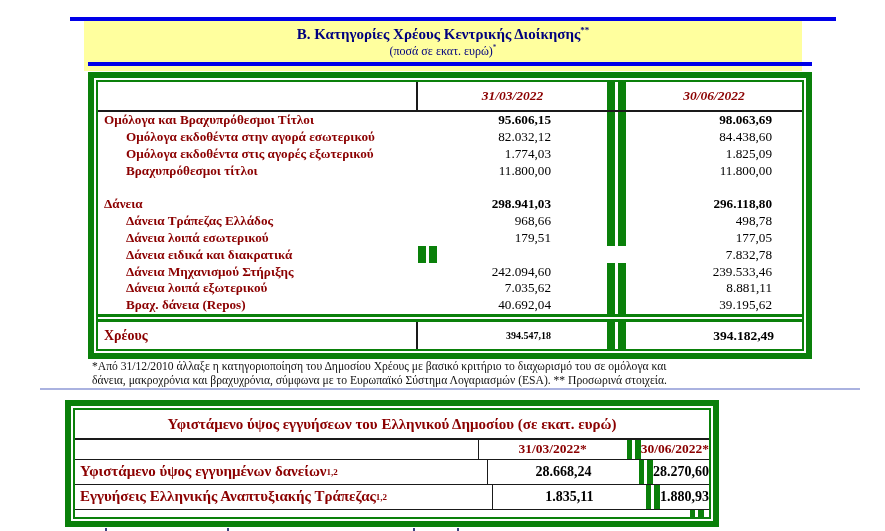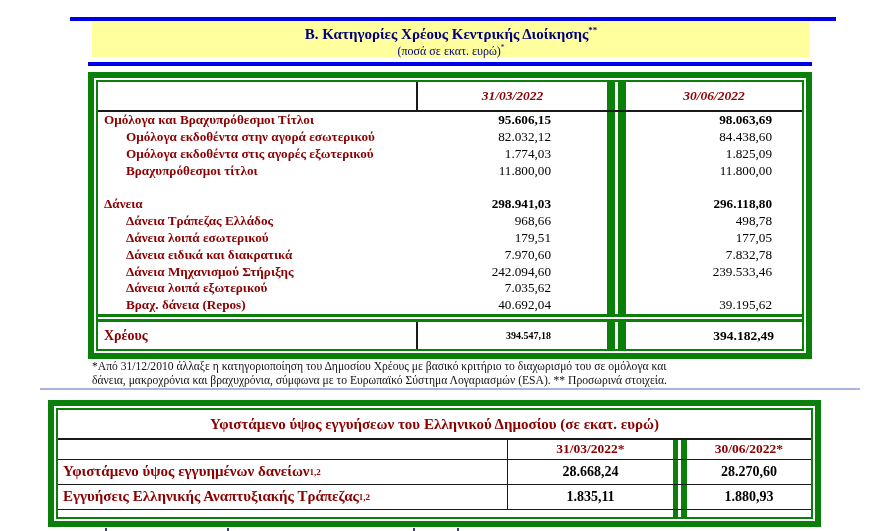--- a/index.html
+++ b/index.html
@@ -7,21 +7,21 @@
   #canvas {
     position: relative; width: 885px; height: 531px;
     background: #ffffff; overflow: hidden;
     font-family: "Liberation Serif", "DejaVu Serif", serif;
     color: #000;
   }
   sup { font-size: 0.6em; vertical-align: super; line-height: 0; }
 
   
   .blue-line-top { position: absolute; left: 70px; top: 17px; width: 766px; height: 4px; background: var(--blue); }
-  .banner { position: absolute; left: 92px; top: 21px; width: 718px; height: 36px;
+  .banner { position: absolute; left: 84px; top: 21px; width: 718px; height: 50px;
             background: var(--yellow); text-align: center; color: var(--navy); }
   .blue-line-bottom { position: absolute; left: 88px; top: 62px; width: 724px; height: 4px; background: var(--blue); }
   .banner-title { margin-top: 5px; font-size: 15px; font-weight: bold; line-height: 17px; }
   .banner-sub { font-size: 12px; line-height: 15px; margin-top: 1px; }
 
   
   .frame { position: absolute; background: #fff; border: 6px solid var(--green); }
   .frame-inner { position: absolute; top: 2px; left: 2px; right: 2px; bottom: 2px;
                  border: 2px solid var(--green); display: flex; flex-direction: column; overflow: hidden; }
 
@@ -49,21 +49,21 @@
                    color: var(--red); font-weight: bold; border-right: 2px solid #1a1a1a; }
   .t1-total .v1 { width: 189px; text-align: right; padding-right: 56px; font-weight: bold; font-size: 10px; }
   .t1-total .v2 { flex: 1; text-align: right; padding-right: 28px; font-weight: bold; font-size: 13.5px; }
 
   
   .fn { position: absolute; left: 92px; top: 360px; width: 640px; font-size: 11.6px; line-height: 13.8px; color: #111; }
 
   .blue-hr { position: absolute; left: 40px; top: 388px; width: 820px; height: 2px; background: #aab2e0; }
 
   
-  #table2 { left: 48px; top: 400px; width: 773px; height: 127px; }
+  #table2 { left: 65px; top: 400px; width: 654px; height: 127px; }
   .t2-title { flex: 0 0 auto; height: 30px; border-bottom: 2px solid #1a1a1a; display: flex; align-items: center;
               justify-content: center; color: var(--red); font-weight: bold; font-size: 15px; }
   .t2-header { flex: 0 0 auto; height: 19.5px; display: flex; align-items: center; border-bottom: 1.5px solid #1a1a1a; }
   .t2-header .t2l { width: 450px; height: 100%; border-right: 1.5px solid #1a1a1a; }
   .t2-header .t2c1 { width: 165px; text-align: center; font-weight: bold; color: var(--red); font-size: 13.5px; }
   .t2-header .t2c2 { flex: 1; text-align: center; font-weight: bold; color: var(--red); font-size: 13.5px; }
   .t2-row { flex: 0 0 auto; height: 25px; display: flex; align-items: center; border-bottom: 1.5px solid #1a1a1a; }
   .t2-row .t2lbl { width: 450px; height: 100%; display: flex; align-items: center; padding-left: 5px;
                    color: var(--red); font-weight: bold; font-size: 15px; border-right: 1.5px solid #1a1a1a;
                    white-space: nowrap; overflow: hidden; }
@@ -140,34 +140,34 @@
             <div class="v2">498,78</div>
           </div>
           <div class="trow">
             <div class="lbl ind">Δάνεια λοιπά εσωτερικού</div>
             <div class="v1">179,51</div>
             <div class="gdiv"></div>
             <div class="v2">177,05</div>
           </div>
           <div class="trow">
             <div class="lbl ind">Δάνεια ειδικά και διακρατικά</div>
-            <div class="v1">7.970,60</div>
             <div class="gdiv"></div>
             <div class="v2">7.832,78</div>
           </div>
           <div class="trow">
             <div class="lbl ind">Δάνεια Μηχανισμού Στήριξης</div>
             <div class="v1">242.094,60</div>
             <div class="gdiv"></div>
             <div class="v2">239.533,46</div>
           </div>
           <div class="trow">
             <div class="lbl ind">Δάνεια λοιπά εξωτερικού</div>
             <div class="v1">7.035,62</div>
             <div class="gdiv"></div>
+            <div class="v2">8.881,11</div>
           </div>
           <div class="trow">
             <div class="lbl ind">Βραχ. δάνεια (Repos)</div>
             <div class="v1">40.692,04</div>
             <div class="gdiv"></div>
             <div class="v2">39.195,62</div>
           </div>
         </div>
       <div class="green-hr"></div>
       <div class="t1-total">

